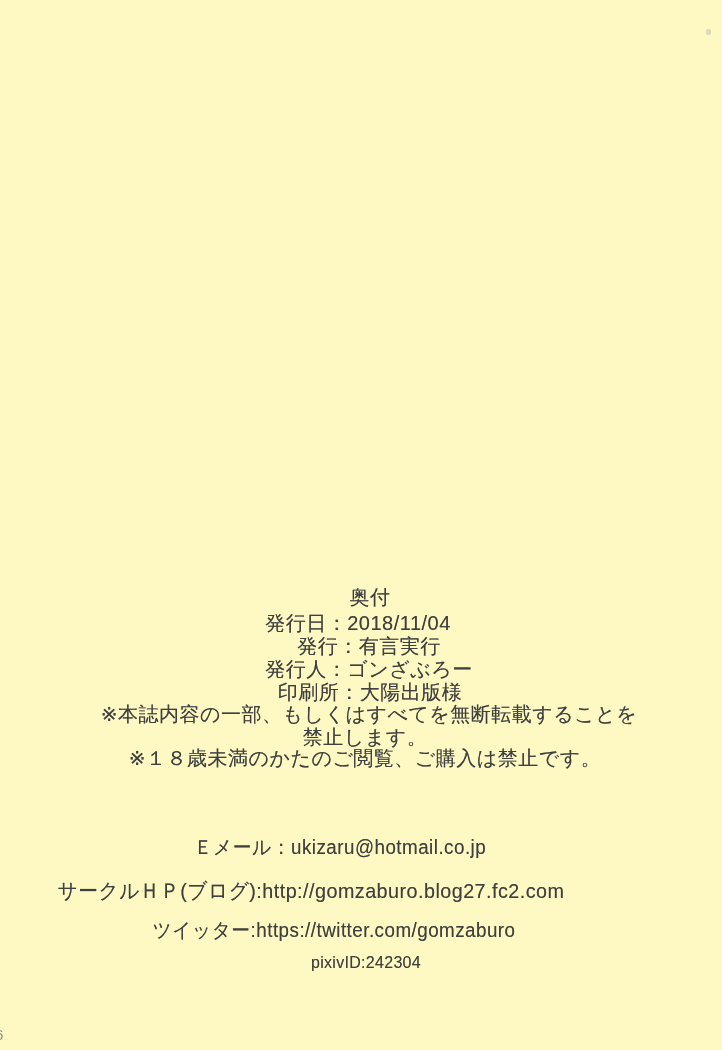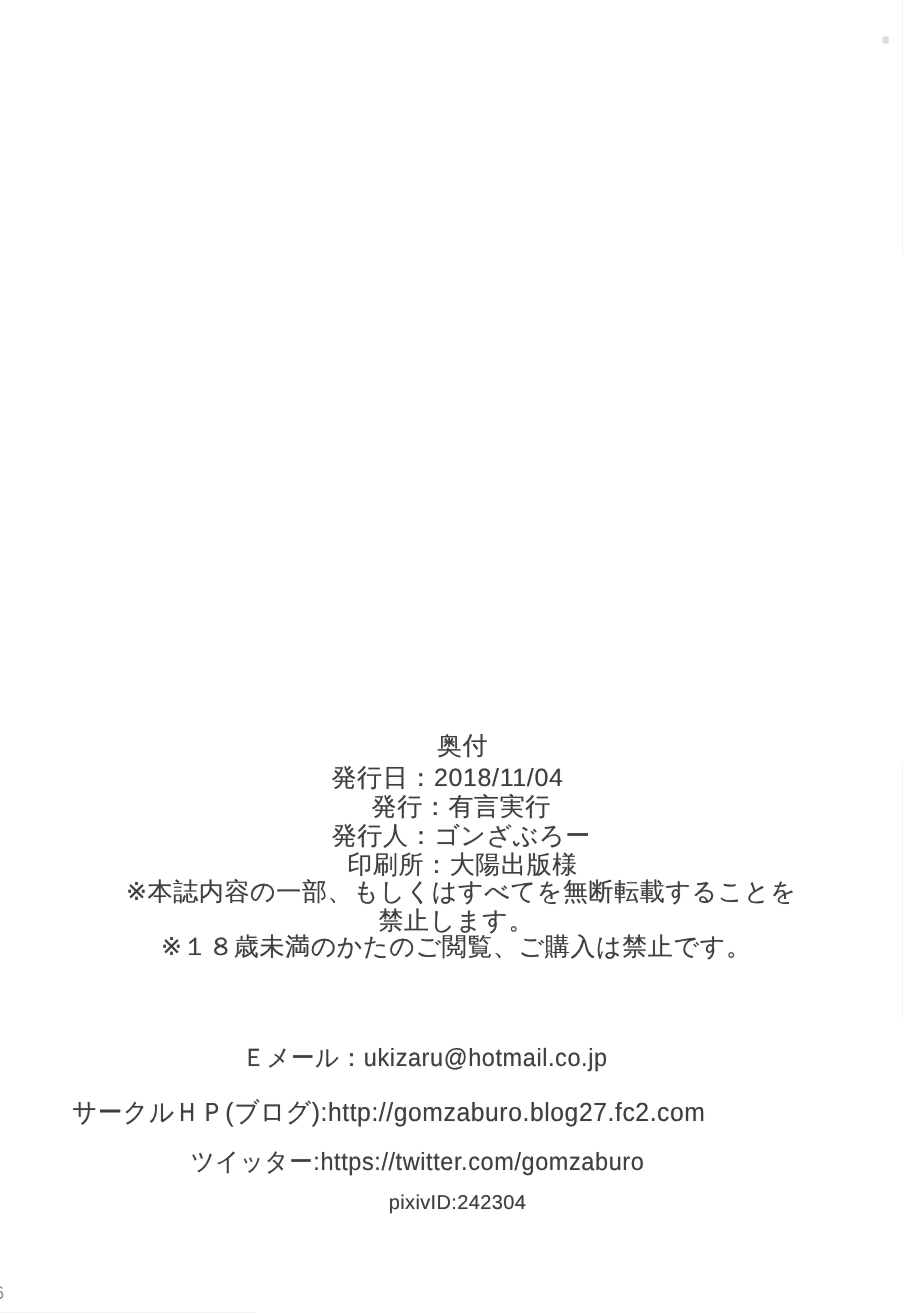--- a/index.html
+++ b/index.html
@@ -5,21 +5,21 @@
   html, body {
     margin: 0;
     padding: 0;
     background: #e8e8e8;
   }
   .page {
     position: relative;
     width: 722px;
     height: 1050px;
     margin: 0 auto;
-    background: #ffffff;
+    background: #fef9c3;
     overflow: hidden;
     font-family: "Liberation Sans", "DejaVu Sans", sans-serif;
     color: #3f3f3f;
   }
   .line {
     position: absolute;
     left: 0;
     right: 0;
     text-align: center;
     white-space: nowrap;

